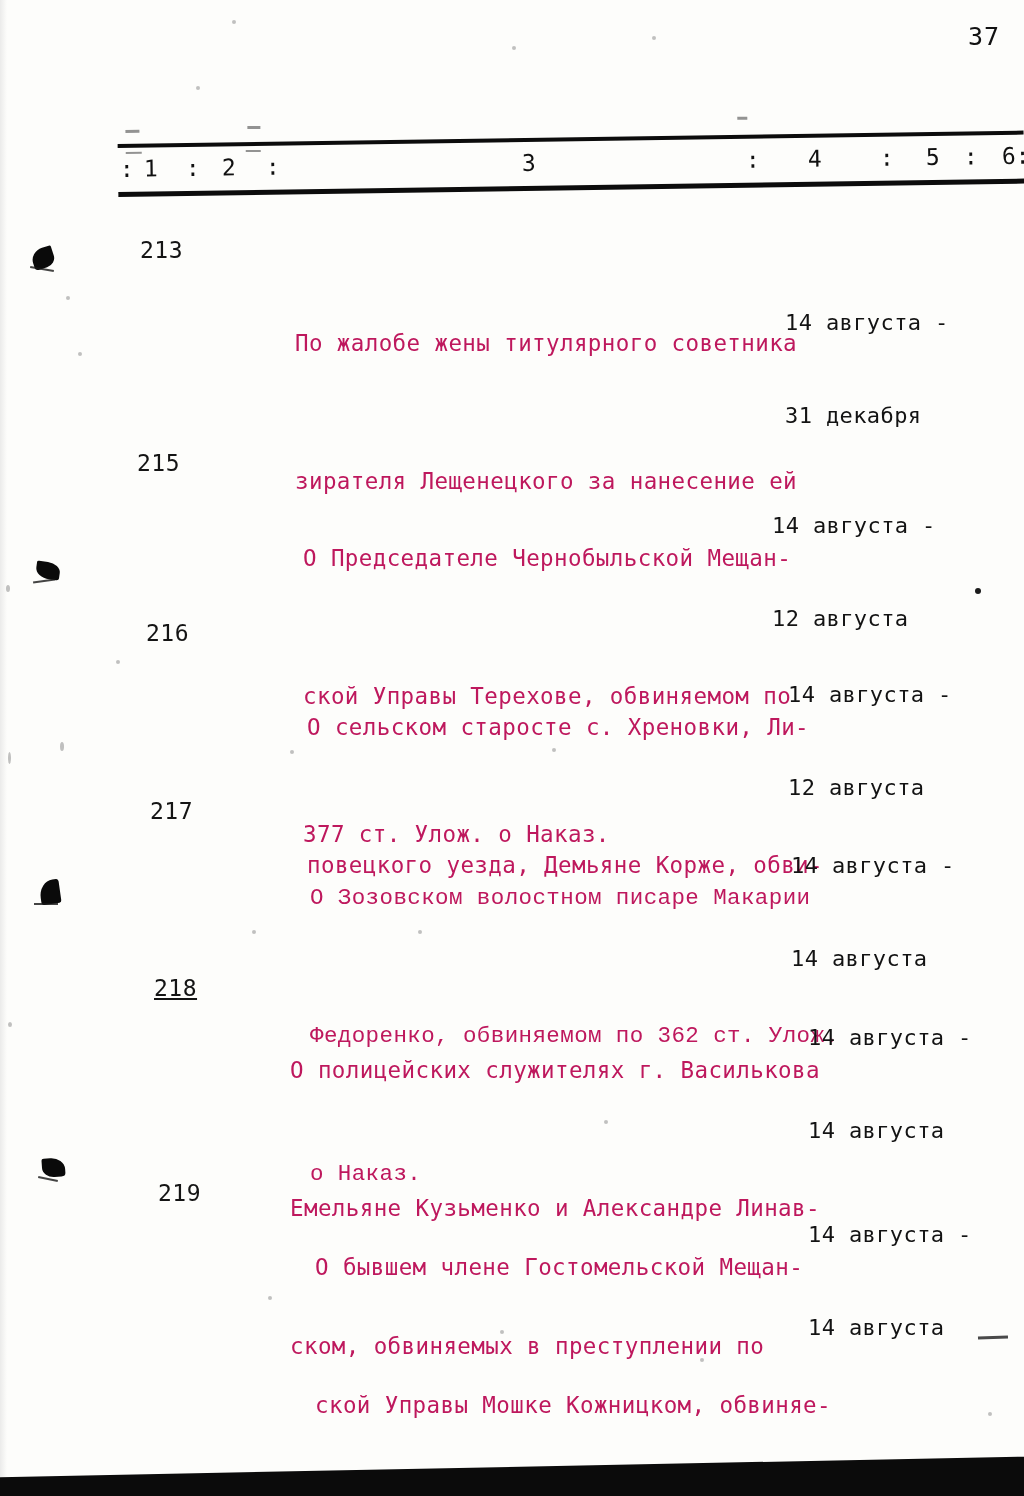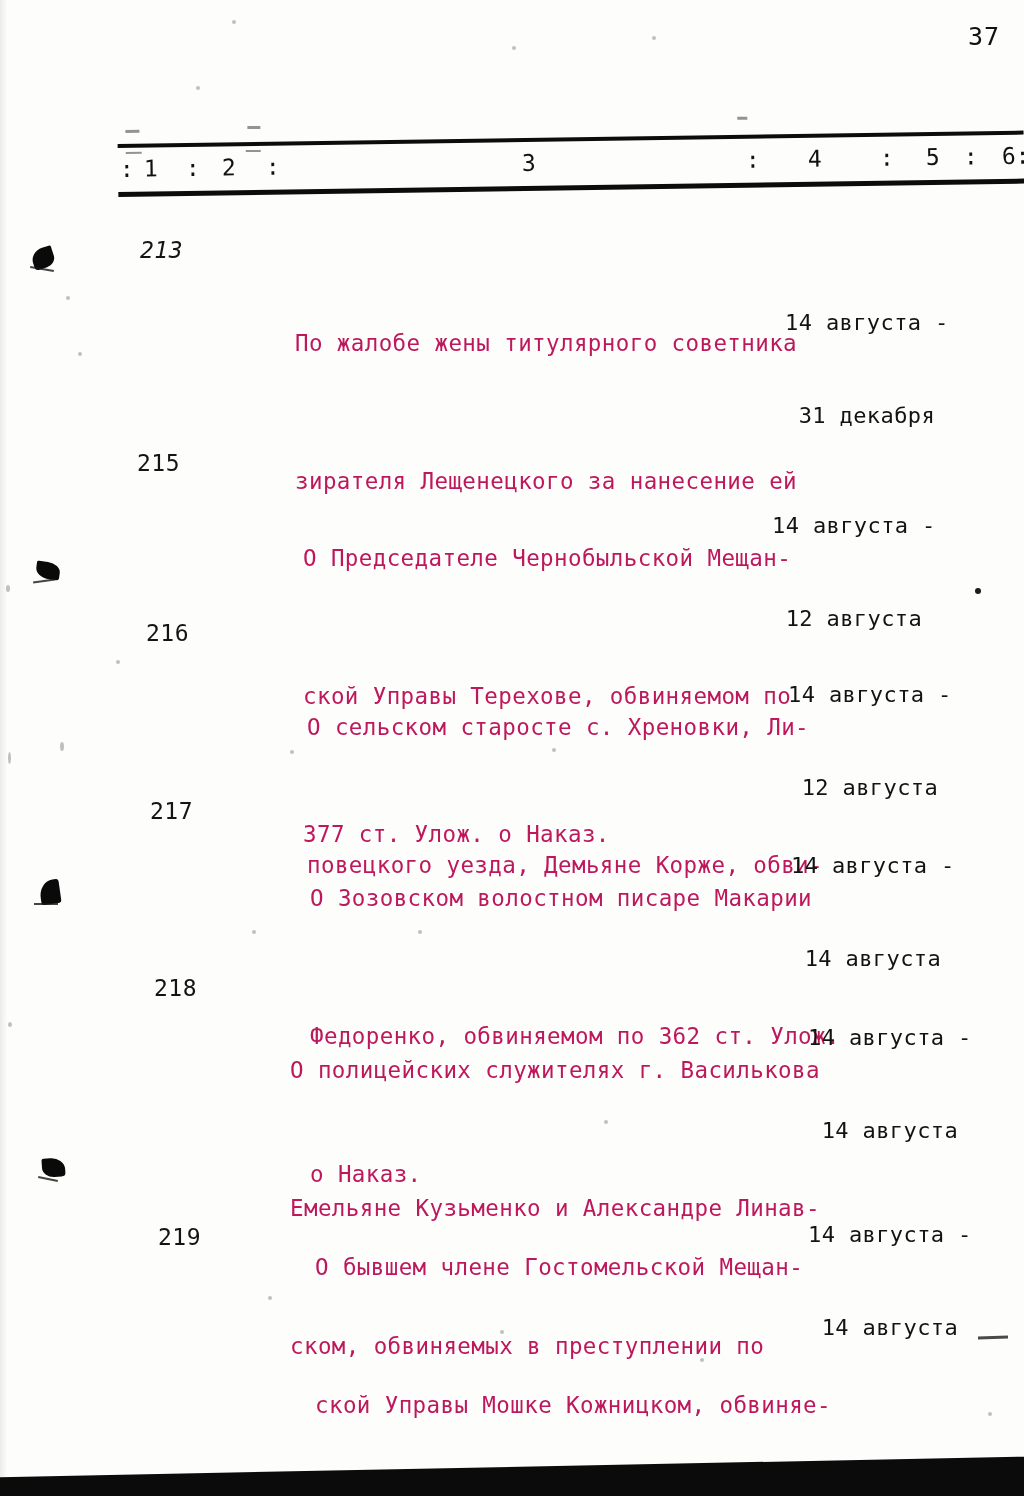--- a/index.html
+++ b/index.html
@@ -91,21 +91,21 @@
   }
   .entry-body .ln { display: block; white-space: pre; }
   .entry-dates {
     position: absolute;
     font-size: 22px;
     line-height: 31px;
     letter-spacing: .4px;
     color: #131313;
     white-space: pre;
   }
-  .entry-dates .ln { display: block; white-space: pre; text-align: center; }
+  .entry-dates .ln { display: block; white-space: pre; }
 
   
   .blob {
     position: absolute;
     background: #0a0a0a;
   }
   .blob.b1 {
     width: 22px; height: 20px;
     border-radius: 60% 8% 45% 18%;
     transform: rotate(-18deg);
@@ -201,21 +201,21 @@
       <span class="hc" style="left:628px;">:</span>
       <span class="hc" style="left:690px;">4</span>
       <span class="hc" style="left:762px;">:</span>
       <span class="hc" style="left:808px;">5</span>
       <span class="hc" style="left:846px;">:</span>
       <span class="hc" style="left:884px;">6:</span>
     </div>
   </div>
 
   <div class="entry">
-    <div class="entry-num" style="left:140px; top:237px;font-style:italic;">213</div>
+    <div class="entry-num" style="left:140px; top:237px;">213</div>
     <div class="entry-body" style="left:295px; top:228px; width:500px;">
       <span class="ln">По жалобе жены титулярного советника</span>
       <span class="ln">зирателя Лещенецкого за нанесение ей</span>
     </div>
     <div class="entry-dates" style="left:785px; top:245px;">
       <span class="ln">14 августа -</span>
       <span class="ln">31 декабря</span>
     </div>
   </div>
 
@@ -239,47 +239,47 @@
       <span class="ln">повецкого уезда, Демьяне Корже, обви-</span>
     </div>
     <div class="entry-dates" style="left:788px; top:617px;">
       <span class="ln">14 августа -</span>
       <span class="ln">12 августа</span>
     </div>
   </div>
 
   <div class="entry">
     <div class="entry-num" style="left:150px; top:798px;">217</div>
-    <div class="entry-body" style="left:310px; top:783px; width:500px;">
+    <div class="entry-body" style="left:310px; top:783px; width:500px;font-family:Liberation Mono, monospace;">
       <span class="ln">О Зозовском волостном писаре Макарии</span>
       <span class="ln">Федоренко, обвиняемом по 362 ст. Улож.</span>
       <span class="ln">о Наказ.</span>
     </div>
     <div class="entry-dates" style="left:791px; top:788px;">
       <span class="ln">14 августа -</span>
       <span class="ln">14 августа</span>
     </div>
   </div>
 
   <div class="entry">
-    <div class="entry-num" style="left:154px; top:975px;">218</div>
+    <div class="entry-num" style="left:154px; top:975px;text-decoration:underline;">218</div>
     <div class="entry-body" style="left:290px; top:955px; width:540px;">
       <span class="ln">О полицейских служителях г. Василькова</span>
       <span class="ln">Емельяне Кузьменко и Александре Линав-</span>
       <span class="ln">ском, обвиняемых в преступлении по</span>
       <span class="ln">должности.</span>
     </div>
     <div class="entry-dates" style="left:808px; top:960px;">
       <span class="ln">14 августа -</span>
       <span class="ln">14 августа</span>
     </div>
   </div>
 
   <div class="entry">
-    <div class="entry-num" style="left:158px; top:1180px;margin-top:44px;">219</div>
+    <div class="entry-num" style="left:158px; top:1180px;">219</div>
     <div class="entry-body" style="left:315px; top:1152px; width:520px;">
       <span class="ln">О бывшем члене Гостомельской Мещан-</span>
       <span class="ln">ской Управы Мошке Кожницком, обвиняе-</span>
       
     </div>
     <div class="entry-dates" style="left:808px; top:1157px;">
       <span class="ln">14 августа -</span>
       <span class="ln">14 августа</span>
     </div>
   </div>

